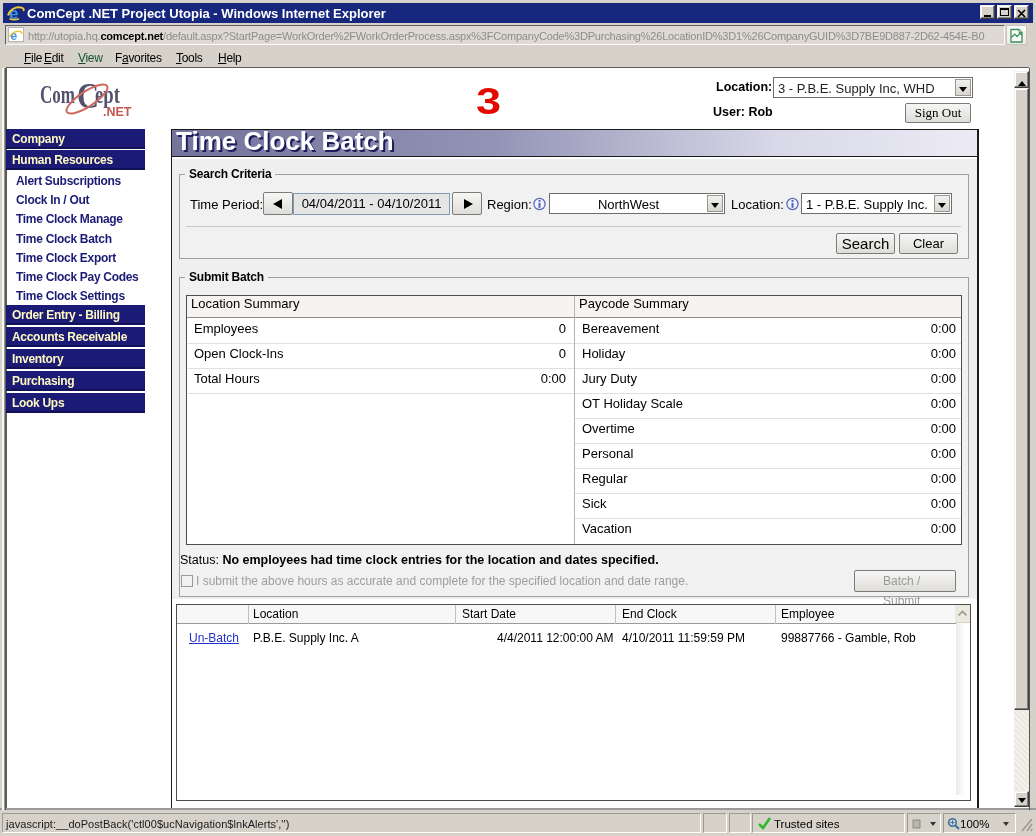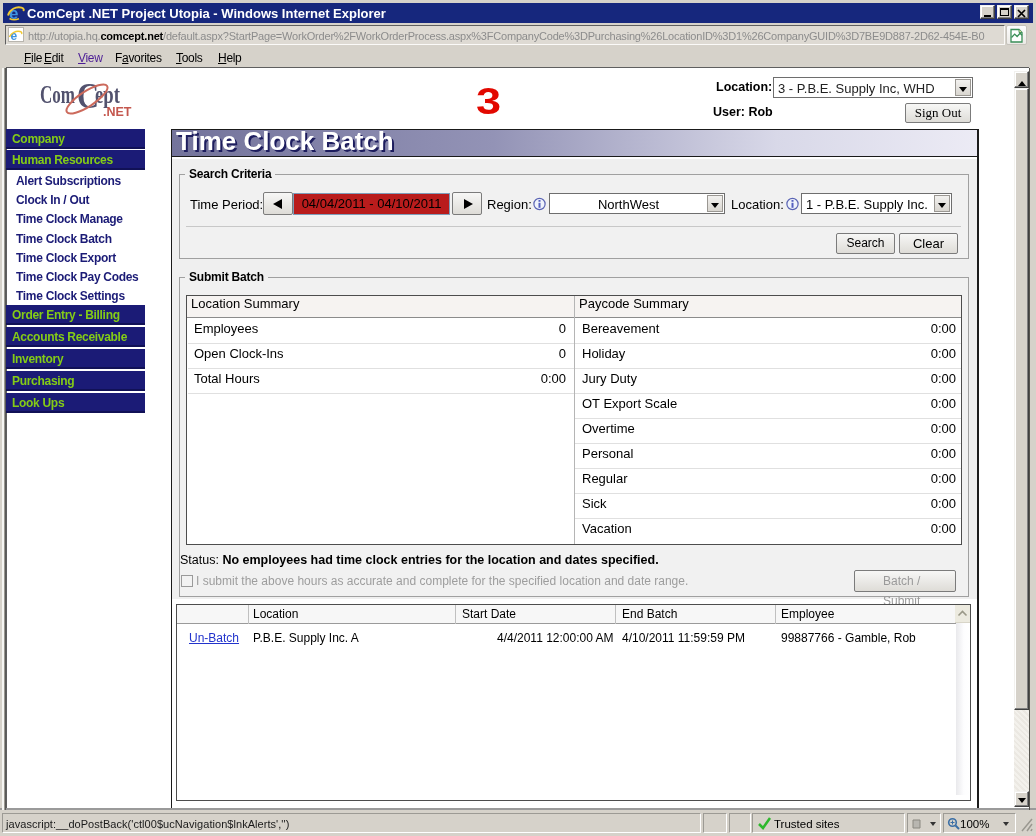--- a/index.html
+++ b/index.html
@@ -1,21 +1,21 @@
 <!DOCTYPE html>
 <html><head>
 <meta charset="utf-8">
 <style>
 * { margin:0; padding:0; box-sizing:border-box; }
 html,body { width:1036px; height:836px; overflow:hidden; }
 body { background:#d6d2ca; font-family:"Liberation Sans", sans-serif; position:relative; }
 .abs { position:absolute; }
 .b3d { background:linear-gradient(#f7f7f6,#dedcd7); border:1px solid #7b7b7b; border-radius:2px; }
 .winbtn { width:15px; height:14px; background:#d6d2ca; border-top:1px solid #f2f1ee; border-left:1px solid #f2f1ee; border-right:1px solid #404040; border-bottom:1px solid #404040; box-shadow:inset -1px -1px 0 #808080, inset 1px 1px 0 #fff; }
-.navhdr { left:6px; width:139px; height:20px; background:#1b1b76; color:#84cc16; font-weight:bold; font-size:12px; letter-spacing:-0.3px; line-height:20px; padding-left:6px; box-shadow:inset 0 -2px 0 rgba(0,0,30,.35); }
+.navhdr { left:6px; width:139px; height:20px; background:#1b1b76; color:#fef9c3; font-weight:bold; font-size:12px; letter-spacing:-0.3px; line-height:20px; padding-left:6px; box-shadow:inset 0 -2px 0 rgba(0,0,30,.35); }
 .navsub { left:16px; font-size:12px; letter-spacing:-0.3px; font-weight:bold; color:#1b1b76; }
 .selbox { background:#fff; border:1px solid #6e6e6e; }
 .selarrow { position:absolute; right:1px; top:1px; bottom:1px; width:16px; background:linear-gradient(#f2f1ef,#d9d6d0); border:1px solid #9a9792; }
 .selarrow:after { content:""; position:absolute; left:3px; top:7px; border:4px solid transparent; border-top:5px solid #000; }
 .tri-l { width:0; height:0; border:5.5px solid transparent; border-right:9px solid #000; border-left:none; }
 .tri-r { width:0; height:0; border:5.5px solid transparent; border-left:9px solid #000; border-right:none; }
 .cell { position:absolute; top:813px; height:20px; background:#d6d2ca; border-top:1px solid #9c9a94; border-left:1px solid #9c9a94; border-bottom:1px solid #fff; border-right:1px solid #fff; }
 </style>
 </head>
 <body>
@@ -50,21 +50,21 @@
 <div class="abs" style="left:1006px; top:25px; width:21px; height:20px; background:linear-gradient(#fdfdfd,#eceae6); border:1px solid #c6c3bc; border-radius:2px;">
 <svg width="15" height="16" viewBox="0 0 15 16" style="margin:1px 0 0 2px;">
       <path d="M2 2.5 h8 l3 3 v9.5 h-11 z" fill="#fff" stroke="#3a8f58" stroke-width="1.3"></path>
       <path d="M10 2.5 v3 h3" fill="#e9e59a" stroke="#3a8f58" stroke-width="0.9"></path>
       <path d="M2.5 10.5 l3.2-3.4 2.4 2.4 3-3.2 1.9 2" fill="none" stroke="#3a8f58" stroke-width="1.3"></path>
     </svg>
 </div>
 
 <div class="abs" style="left:24px; top:51px; font-size:12px; letter-spacing:-0.3px; color:#000;"><u>F</u>ile</div>
 <div class="abs" style="left:44px; top:51px; font-size:12px; letter-spacing:-0.3px; color:#000;"><u>E</u>dit</div>
-<div class="abs" style="left:78px; top:51px; font-size:12px; letter-spacing:-0.3px; color:#4c1d95;"><u>V</u>iew</div>
+<div class="abs" style="left:78px; top:51px; font-size:12px; letter-spacing:-0.3px; color:#14532d;"><u>V</u>iew</div>
 <div class="abs" style="left:115px; top:51px; font-size:12px; letter-spacing:-0.3px; color:#000;">F<u>a</u>vorites</div>
 <div class="abs" style="left:176px; top:51px; font-size:12px; letter-spacing:-0.3px; color:#000;"><u>T</u>ools</div>
 <div class="abs" style="left:218px; top:51px; font-size:12px; letter-spacing:-0.3px; color:#000;"><u>H</u>elp</div>
 
 <div class="abs" style="left:6px; top:67px; width:1023px; height:743px; background:#fff; border-top:1px solid #5f5f5f; border-left:1px solid #5f5f5f;"></div>
 
 <div class="abs" style="left:38px; top:82px; width:100px; height:42px;">
 <svg width="100" height="42" viewBox="0 0 100 42">
 <text x="2" y="21" font-family="Liberation Serif" font-weight="bold" font-size="25" fill="#52526e" textLength="35" lengthAdjust="spacingAndGlyphs">Com</text>
 <text x="39" y="26" font-family="Liberation Serif" font-weight="bold" font-size="36" fill="#52526e" textLength="22" lengthAdjust="spacingAndGlyphs">C</text>
@@ -106,21 +106,21 @@
 
 <div class="abs" style="left:172px; top:157px; width:807px; height:653px; background:#fff; border-right:2px solid #1c1c1c;"></div>
 <div class="abs" style="left:172px; top:159px; width:805px; height:440px; background:#efefef;"></div>
 
 <div class="abs" style="left:179px; top:174px; width:790px; height:85px; background:#f1f1f1; border:1px solid #a0a0a0;"></div>
 <div class="abs" style="left:185px; top:167px; padding:0 4px; font-size:12px; letter-spacing:-0.2px; font-weight:bold; background:linear-gradient(#efefef 7px, #f1f1f1 7px);">Search Criteria</div>
 <div class="abs" style="left:190px; top:197px; font-size:13px;">Time Period:</div>
 <div class="abs b3d" style="left:263px; top:192px; width:30px; height:23px;">
     <div class="tri-l" style="margin:6px 0 0 9px;"></div>
   </div>
-<div class="abs" style="left:293px; top:193px; width:157px; height:22px; background:#b91c1c; border:1px solid #7f9db9; font-size:13px; text-align:center; line-height:20px;">04/04/2011 - 04/10/2011</div>
+<div class="abs" style="left:293px; top:193px; width:157px; height:22px; background:#e5e5e5; border:1px solid #7f9db9; font-size:13px; text-align:center; line-height:20px;">04/04/2011 - 04/10/2011</div>
 <div class="abs b3d" style="left:452px; top:192px; width:30px; height:23px;">
     <div class="tri-r" style="margin:6px 0 0 11px;"></div>
   </div>
 <div class="abs" style="left:487px; top:197px; font-size:13px;">Region:</div>
 <div class="abs" style="left:533px; top:197px;"><svg width="14" height="14" viewBox="0 0 14 14">
       <circle cx="6.5" cy="7" r="5.6" fill="#eff3fb" stroke="#5a64b4" stroke-width="1.2"></circle>
       <rect x="5.5" y="5.8" width="2" height="5" fill="#5560c0"></rect>
       <rect x="5.5" y="3" width="2" height="1.8" fill="#5560c0"></rect>
     </svg></div>
 <div class="abs selbox" style="left:549px; top:193px; width:176px; height:21px;">
@@ -131,21 +131,21 @@
 <div class="abs" style="left:786px; top:197px;"><svg width="14" height="14" viewBox="0 0 14 14">
       <circle cx="6.5" cy="7" r="5.6" fill="#eff3fb" stroke="#5a64b4" stroke-width="1.2"></circle>
       <rect x="5.5" y="5.8" width="2" height="5" fill="#5560c0"></rect>
       <rect x="5.5" y="3" width="2" height="1.8" fill="#5560c0"></rect>
     </svg></div>
 <div class="abs selbox" style="left:801px; top:193px; width:151px; height:21px;padding-left:44px;">
   <div class="abs" style="left:4px; top:3px; font-size:13px; white-space:nowrap;">1 - P.B.E. Supply Inc.</div>
   <div class="selarrow"></div>
 </div>
 <div class="abs" style="left:186px; top:226px; width:775px; height:1px; background:#c8c8c8;"></div>
-<div class="abs b3d" style="left:836px; top:233px; width:59px; height:21px; font-size:12px; text-align:center; line-height:19px;">Search</div>
+<div class="abs b3d" style="left:836px; top:233px; width:59px; height:21px; font-size:15px; text-align:center; line-height:19px;">Search</div>
 <div class="abs b3d" style="left:899px; top:233px; width:59px; height:21px; font-size:13px; text-align:center; line-height:19px;">Clear</div>
 
 <div class="abs" style="left:179px; top:277px; width:790px; height:320px; background:#f1f1f1; border:1px solid #a0a0a0;"></div>
 <div class="abs" style="left:185px; top:270px; padding:0 4px; font-size:12px; letter-spacing:-0.2px; font-weight:bold; background:linear-gradient(#efefef 7px, #f1f1f1 7px);">Submit Batch</div>
 <div class="abs" style="left:186px; top:295px; width:776px; height:250px; background:#fff; border:1px solid #4d4d4d;"></div>
 <div class="abs" style="left:187px; top:296px; width:774px; height:22px; background:#f6f3f1; border-bottom:1px solid #8b8b8b;"></div>
 <div class="abs" style="left:574px; top:296px; width:1px; height:248px; background:#b5b5b5;"></div>
 <div class="abs" style="left:191px; top:296px; font-size:13px;">Location Summary</div>
 <div class="abs" style="left:579px; top:296px; font-size:13px;">Paycode Summary</div>
 
@@ -161,21 +161,21 @@
 
 <div class="abs" style="left:582px; top:321px; font-size:13px;">Bereavement</div>
 <div class="abs" style="left:800px; top:321px; width:156px; text-align:right; font-size:13px;">0:00</div>
 <div class="abs" style="left:575px; top:343px; width:386px; height:1px; background:#e0e0e0;"></div>
 <div class="abs" style="left:582px; top:346px; font-size:13px;">Holiday</div>
 <div class="abs" style="left:800px; top:346px; width:156px; text-align:right; font-size:13px;">0:00</div>
 <div class="abs" style="left:575px; top:368px; width:386px; height:1px; background:#e0e0e0;"></div>
 <div class="abs" style="left:582px; top:371px; font-size:13px;">Jury Duty</div>
 <div class="abs" style="left:800px; top:371px; width:156px; text-align:right; font-size:13px;">0:00</div>
 <div class="abs" style="left:575px; top:393px; width:386px; height:1px; background:#e0e0e0;"></div>
-<div class="abs" style="left:582px; top:396px; font-size:13px;">OT Export Scale</div>
+<div class="abs" style="left:582px; top:396px; font-size:13px;">OT Holiday Scale</div>
 <div class="abs" style="left:800px; top:396px; width:156px; text-align:right; font-size:13px;">0:00</div>
 <div class="abs" style="left:575px; top:418px; width:386px; height:1px; background:#e0e0e0;"></div>
 <div class="abs" style="left:582px; top:421px; font-size:13px;">Overtime</div>
 <div class="abs" style="left:800px; top:421px; width:156px; text-align:right; font-size:13px;">0:00</div>
 <div class="abs" style="left:575px; top:443px; width:386px; height:1px; background:#e0e0e0;"></div>
 <div class="abs" style="left:582px; top:446px; font-size:13px;">Personal</div>
 <div class="abs" style="left:800px; top:446px; width:156px; text-align:right; font-size:13px;">0:00</div>
 <div class="abs" style="left:575px; top:468px; width:386px; height:1px; background:#e0e0e0;"></div>
 <div class="abs" style="left:582px; top:471px; font-size:13px;">Regular</div>
 <div class="abs" style="left:800px; top:471px; width:156px; text-align:right; font-size:13px;">0:00</div>
@@ -192,21 +192,21 @@
 <div class="abs b3d" style="left:854px; top:570px; width:102px; height:22px; font-size:12px; text-align:left; line-height:20px; color:#9a9a9a;padding-left:28px;">Batch / Submit</div>
 
 <div class="abs" style="left:176px; top:604px; width:795px; height:197px; background:#fff; border:1px solid #4d4d4d;"></div>
 <div class="abs" style="left:177px; top:605px; width:792px; height:19px; background:#f7f7f7; border-bottom:1px solid #9a9a9a;"></div>
 <div class="abs" style="left:248px; top:605px; width:1px; height:19px; background:#c0c0c0;"></div>
 <div class="abs" style="left:455px; top:605px; width:1px; height:19px; background:#c0c0c0;"></div>
 <div class="abs" style="left:615px; top:605px; width:1px; height:19px; background:#c0c0c0;"></div>
 <div class="abs" style="left:775px; top:605px; width:1px; height:19px; background:#c0c0c0;"></div>
 <div class="abs" style="left:253px; top:607px; font-size:12px;">Location</div>
 <div class="abs" style="left:462px; top:607px; font-size:12px;">Start Date</div>
-<div class="abs" style="left:622px; top:607px; font-size:12px;">End Batch</div>
+<div class="abs" style="left:622px; top:607px; font-size:12px;">End Clock</div>
 <div class="abs" style="left:781px; top:607px; font-size:12px;">Employee</div>
 <div class="abs" style="left:956px; top:623px; width:13px; height:172px; background:linear-gradient(to right,#e9e9ec,#fdfdfe 60%,#fff);"></div>
 <div class="abs" style="left:955px; top:605px; width:15px; height:18px; background:#eceadf; border-bottom:1px solid #d8d5c8;"><svg width="13" height="11" style="margin:3px 0 0 1px;">
       <path d="M2.5 7.5 L6.5 3.5 L10.5 7.5" fill="none" stroke="#9a9888" stroke-width="1.6"></path>
     </svg></div>
 <div class="abs" style="left:189px; top:631px; font-size:12px; color:#2233cc; text-decoration:underline;">Un-Batch</div>
 <div class="abs" style="left:253px; top:631px; font-size:12px;">P.B.E. Supply Inc. A</div>
 <div class="abs" style="left:462px; top:631px; font-size:12px;margin-left:35px;">4/4/2011 12:00:00 AM</div>
 <div class="abs" style="left:622px; top:631px; font-size:12px;">4/10/2011 11:59:59 PM</div>
 <div class="abs" style="left:781px; top:631px; font-size:12px;">99887766 - Gamble, Rob</div>

